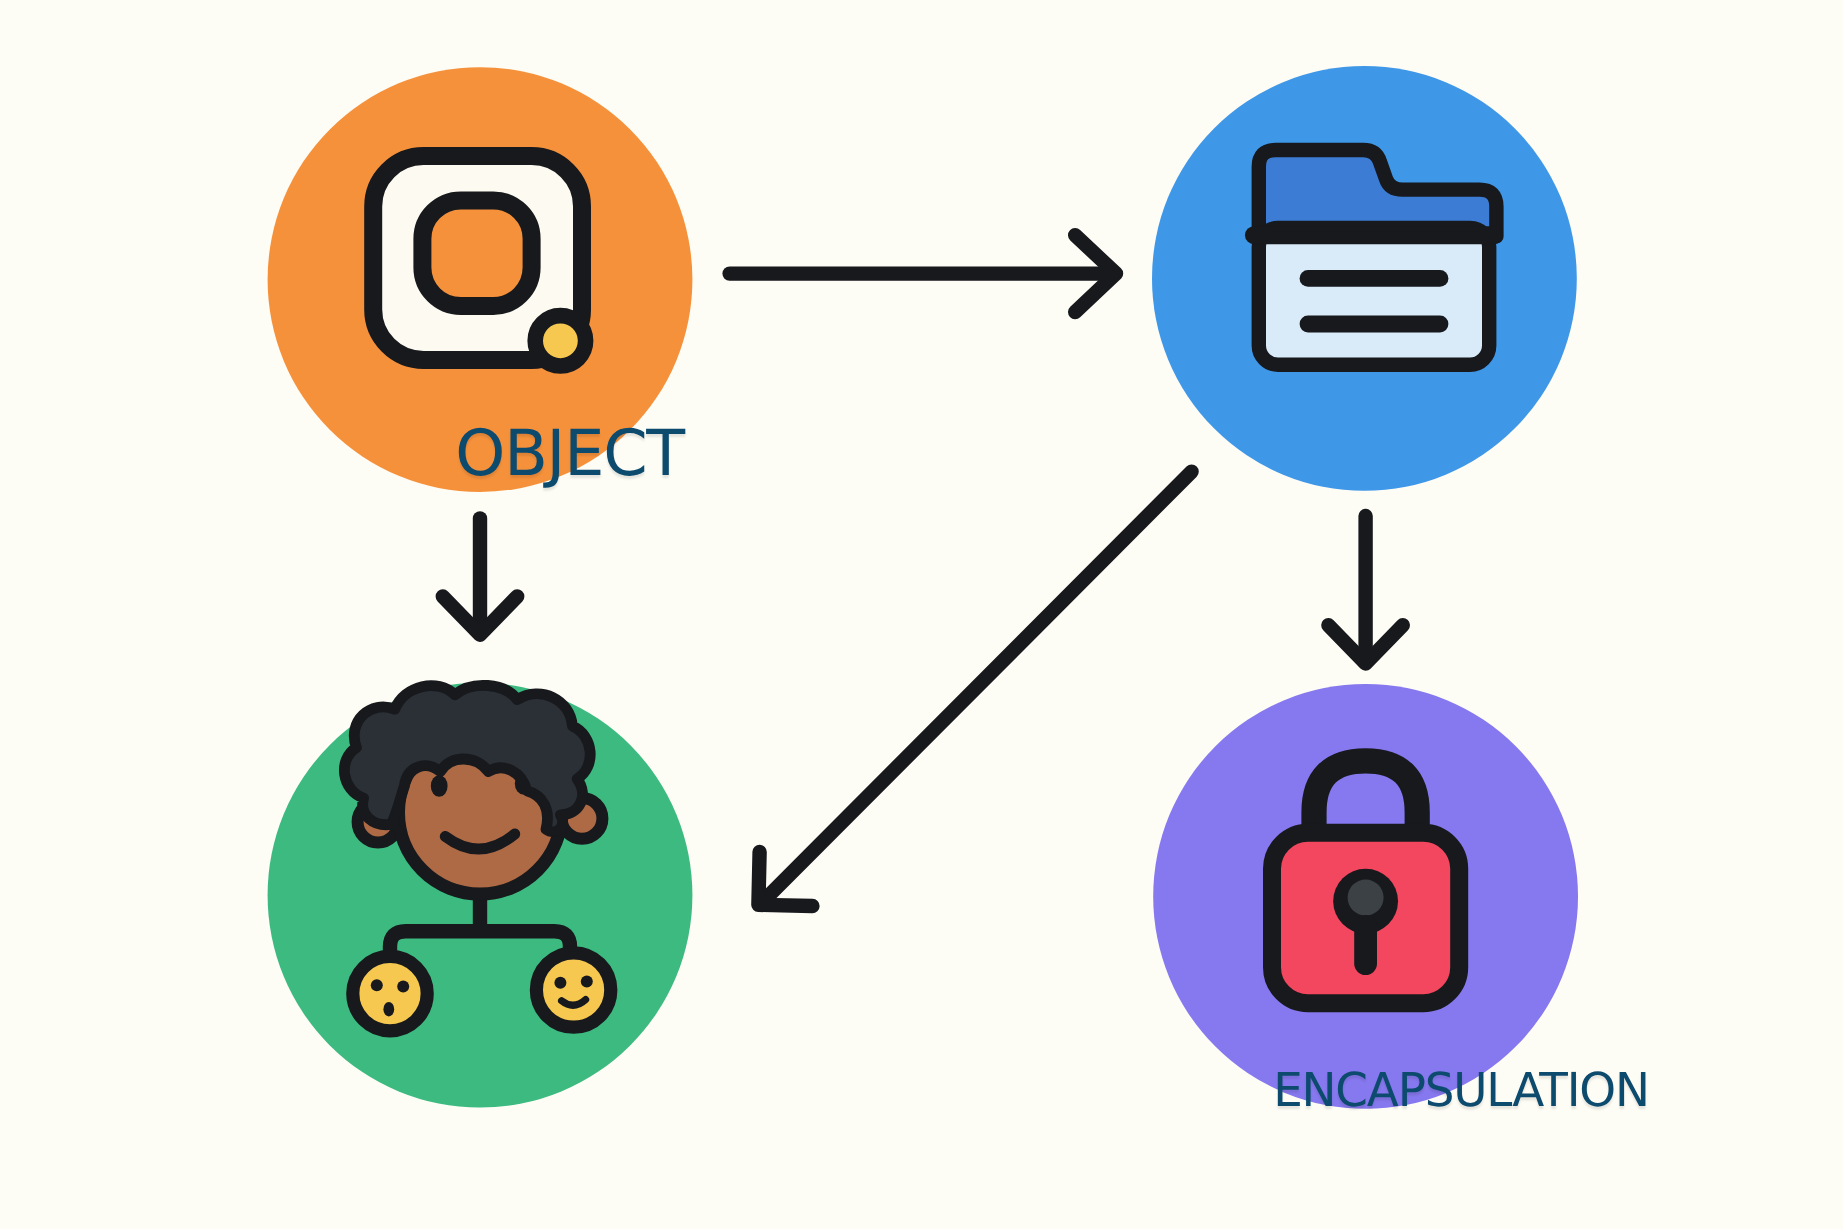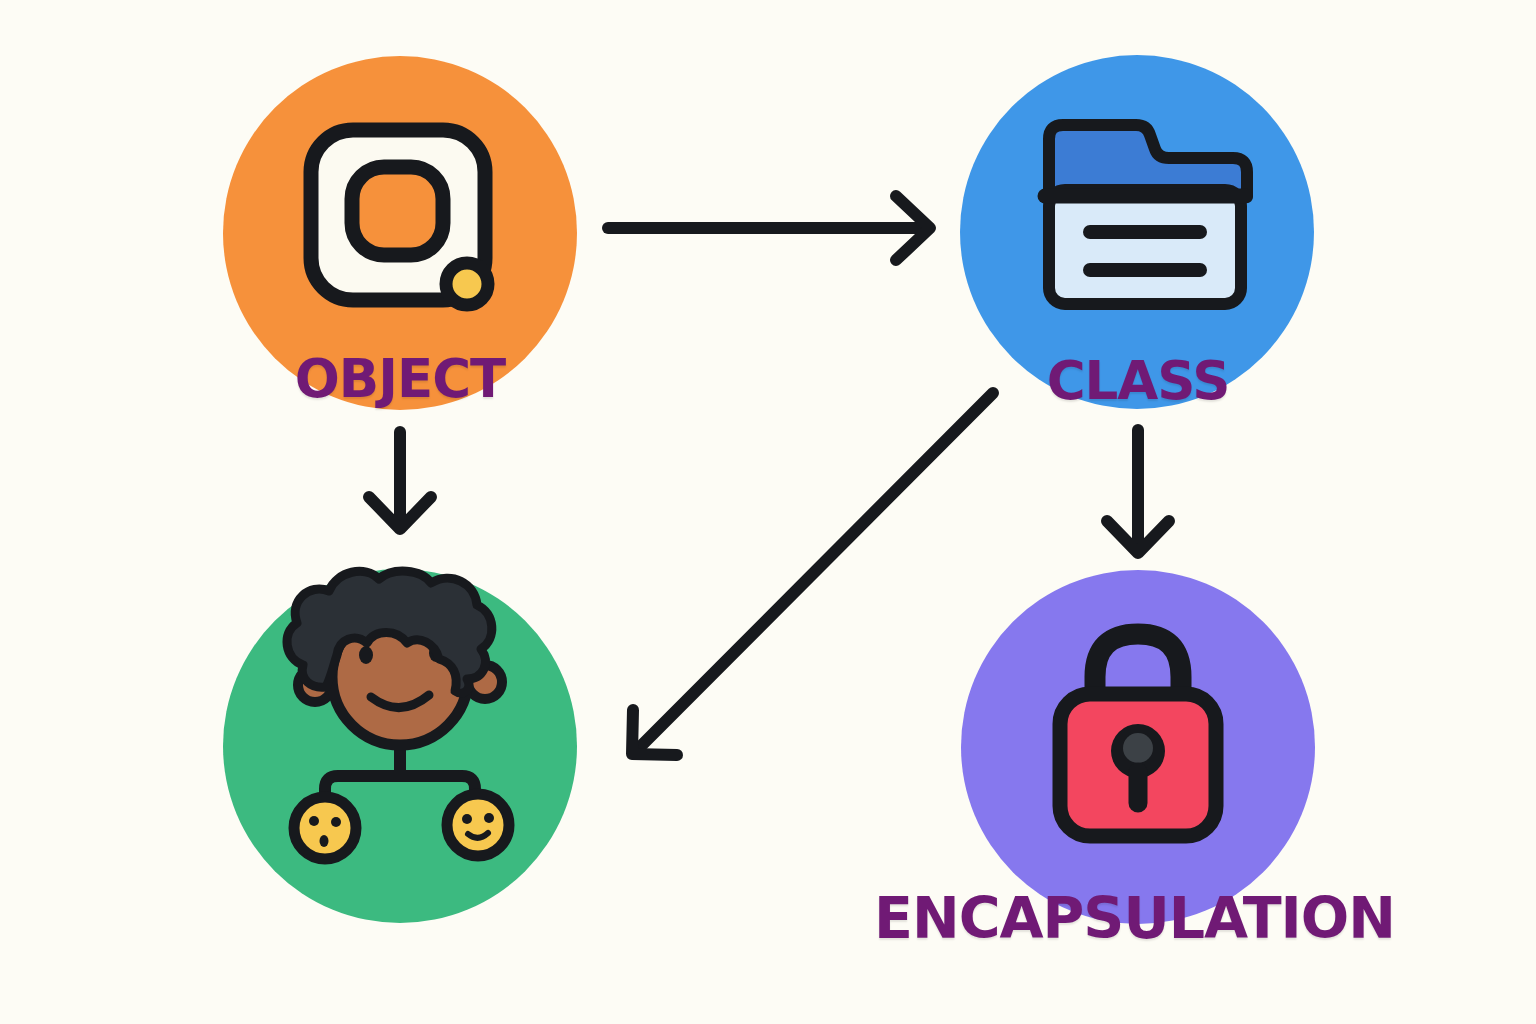--- a/index.html
+++ b/index.html
@@ -11,29 +11,29 @@
   .canvas{position:relative;width:1536px;height:1024px;background:#fdfcf5;}
   .node-circle{
     position:absolute;width:354px;height:354px;border-radius:50%;
   }
   .node-circle svg{position:absolute;left:0;top:0;overflow:visible;}
   #circle-object{left:223px;top:56px;}
   #circle-class{left:960px;top:55px;}
   #circle-inheritance{left:223px;top:569px;}
   #circle-encapsulation{left:961px;top:570px;}
   .node-label{
-    position:absolute;text-align:center;
-    font-weight:700;color:#701a75;letter-spacing:-1px;
+    position:absolute;text-align:right;
+    font-weight:400;color:#0c4a6e;letter-spacing:-1px;
     text-shadow:0 2px 2px rgba(0,0,0,0.10);
     white-space:nowrap;line-height:1;
   }
   #label-object{left:230px;width:340px;top:352px;font-size:53px;}
   #label-class{left:968px;width:340px;top:354px;font-size:53px;}
   #label-inheritance{left:162px;width:500px;top:890px;font-size:57px;}
-  #label-encapsulation{left:874px;width:500px;top:890px;font-size:57px;}
+  #label-encapsulation{left:874px;width:500px;top:890px;font-size:39px;}
   #arrow-layer{position:absolute;left:0;top:0;}
   .stroke-dark{stroke:#17191d;}
 </style>
 </head>
 <body>
 
 <div class="canvas">
 
   <div class="node-circle" id="circle-object" style="background: rgb(246, 145, 59);">
     <svg width="354" height="354" viewBox="0 0 354 354">
@@ -128,16 +128,15 @@
         <path d="M1107,521 L1138,553 L1169,521"></path>
       </g>
       <g>
         <path d="M993,393 L637,750"></path>
         <path d="M633,710 L632,754 L677,755"></path>
       </g>
     </g>
   </svg>
 
   <div class="node-label" id="label-object">OBJECT</div>
-  <div class="node-label" id="label-class">CLASS</div>
   <div class="node-label" id="label-encapsulation">ENCAPSULATION</div>
 
 </div>
 
 </body></html>

